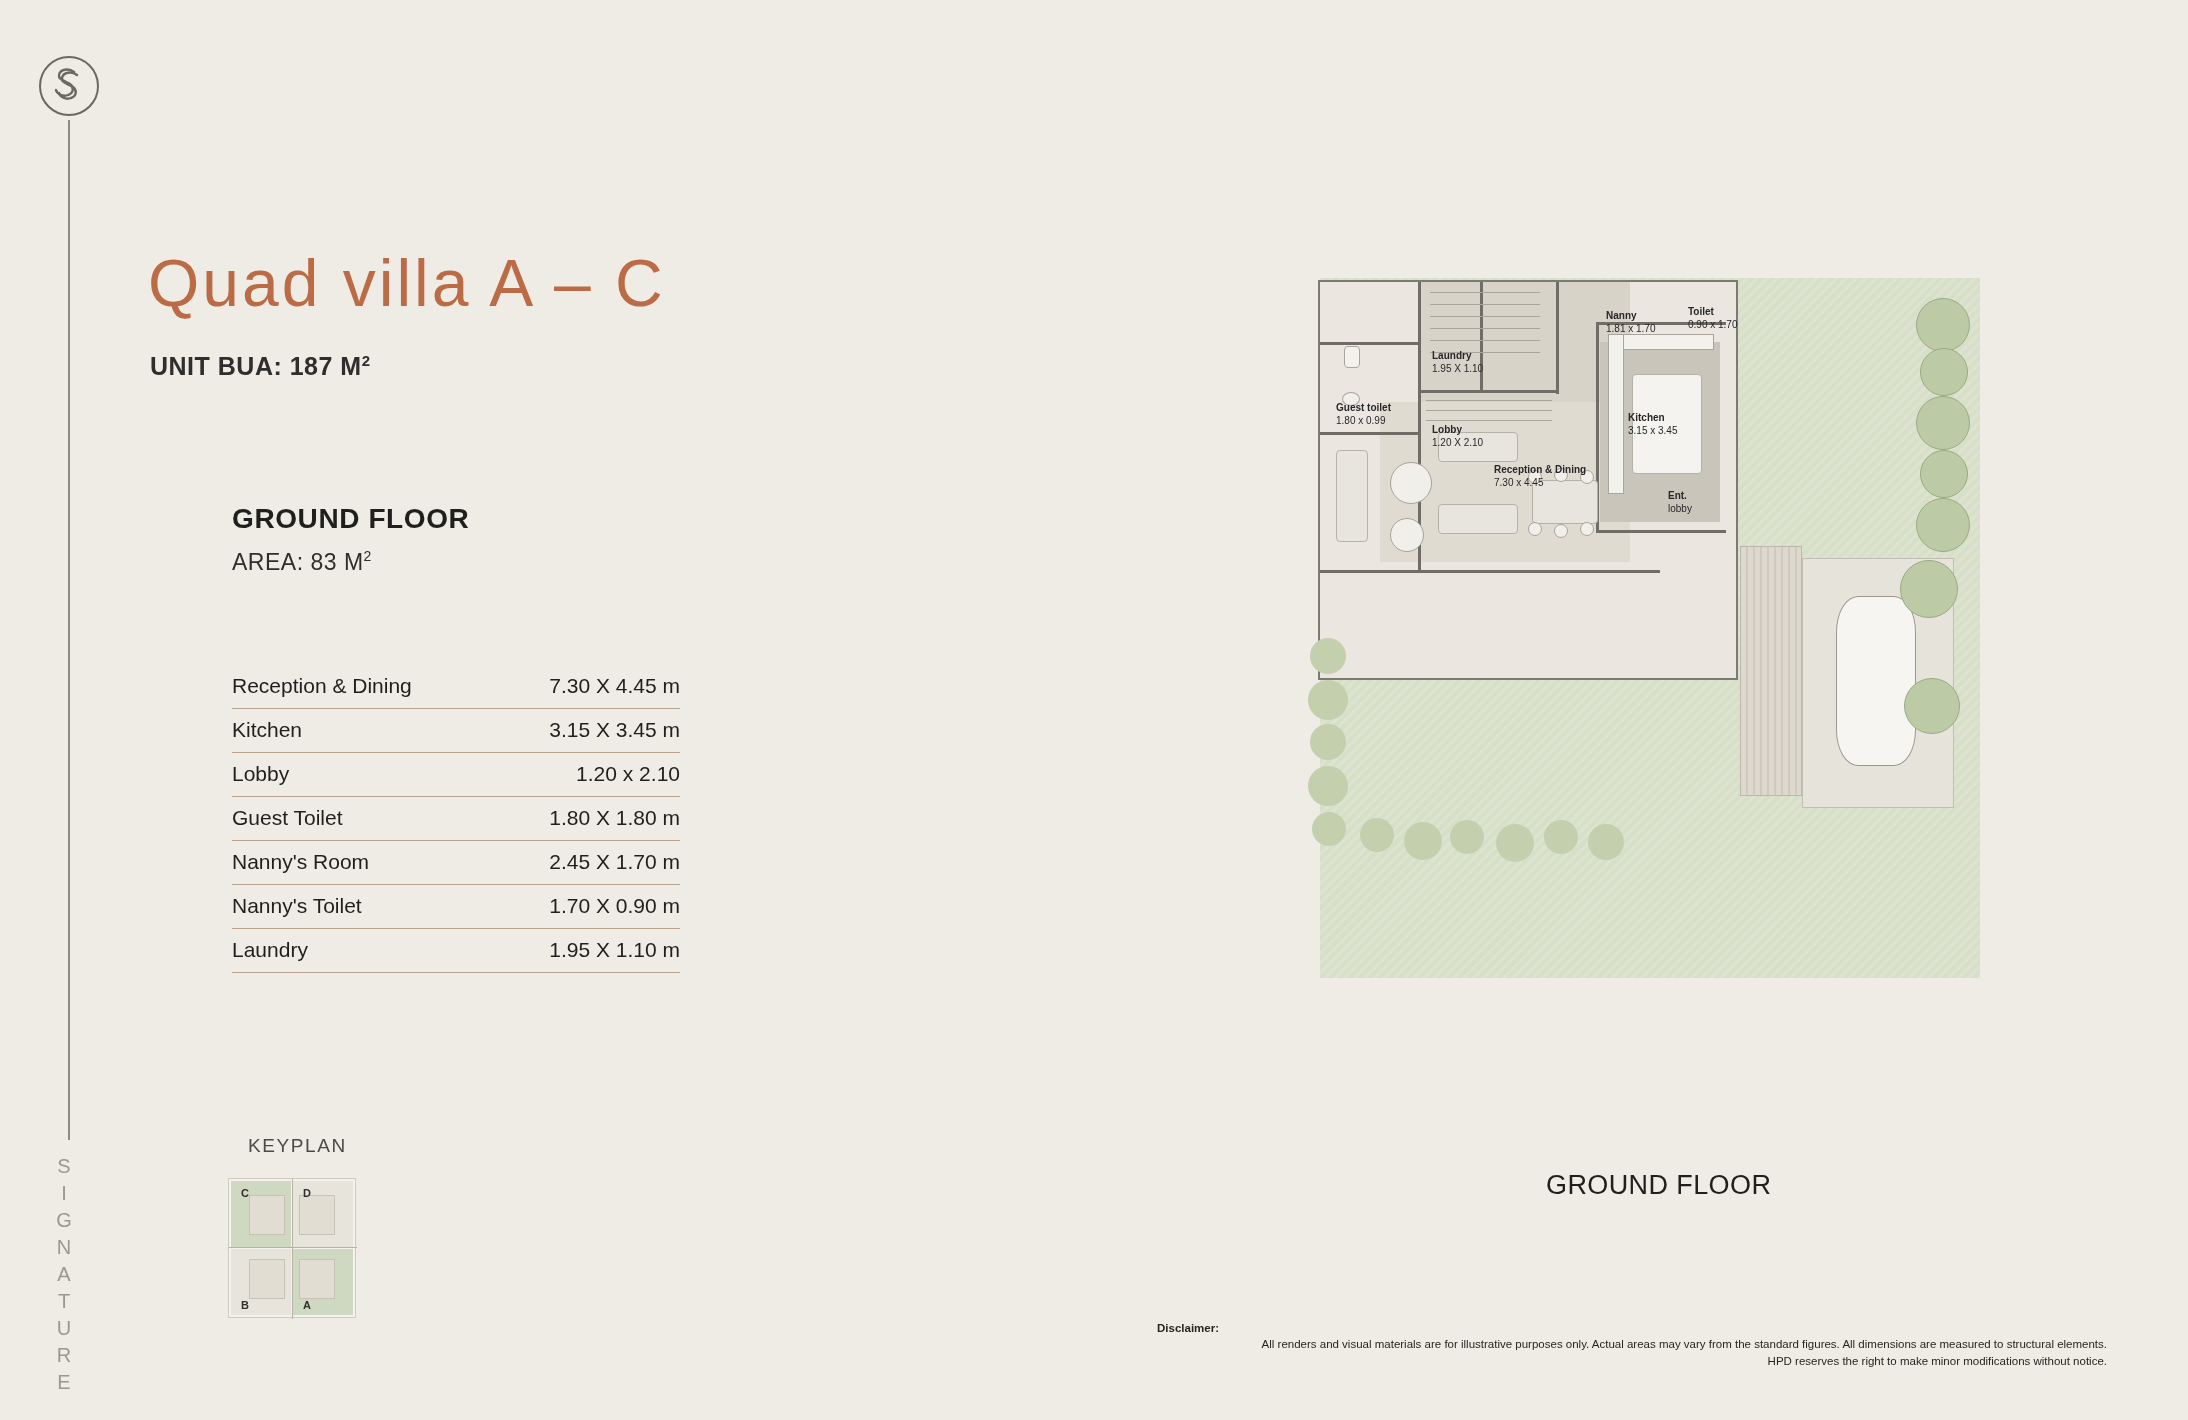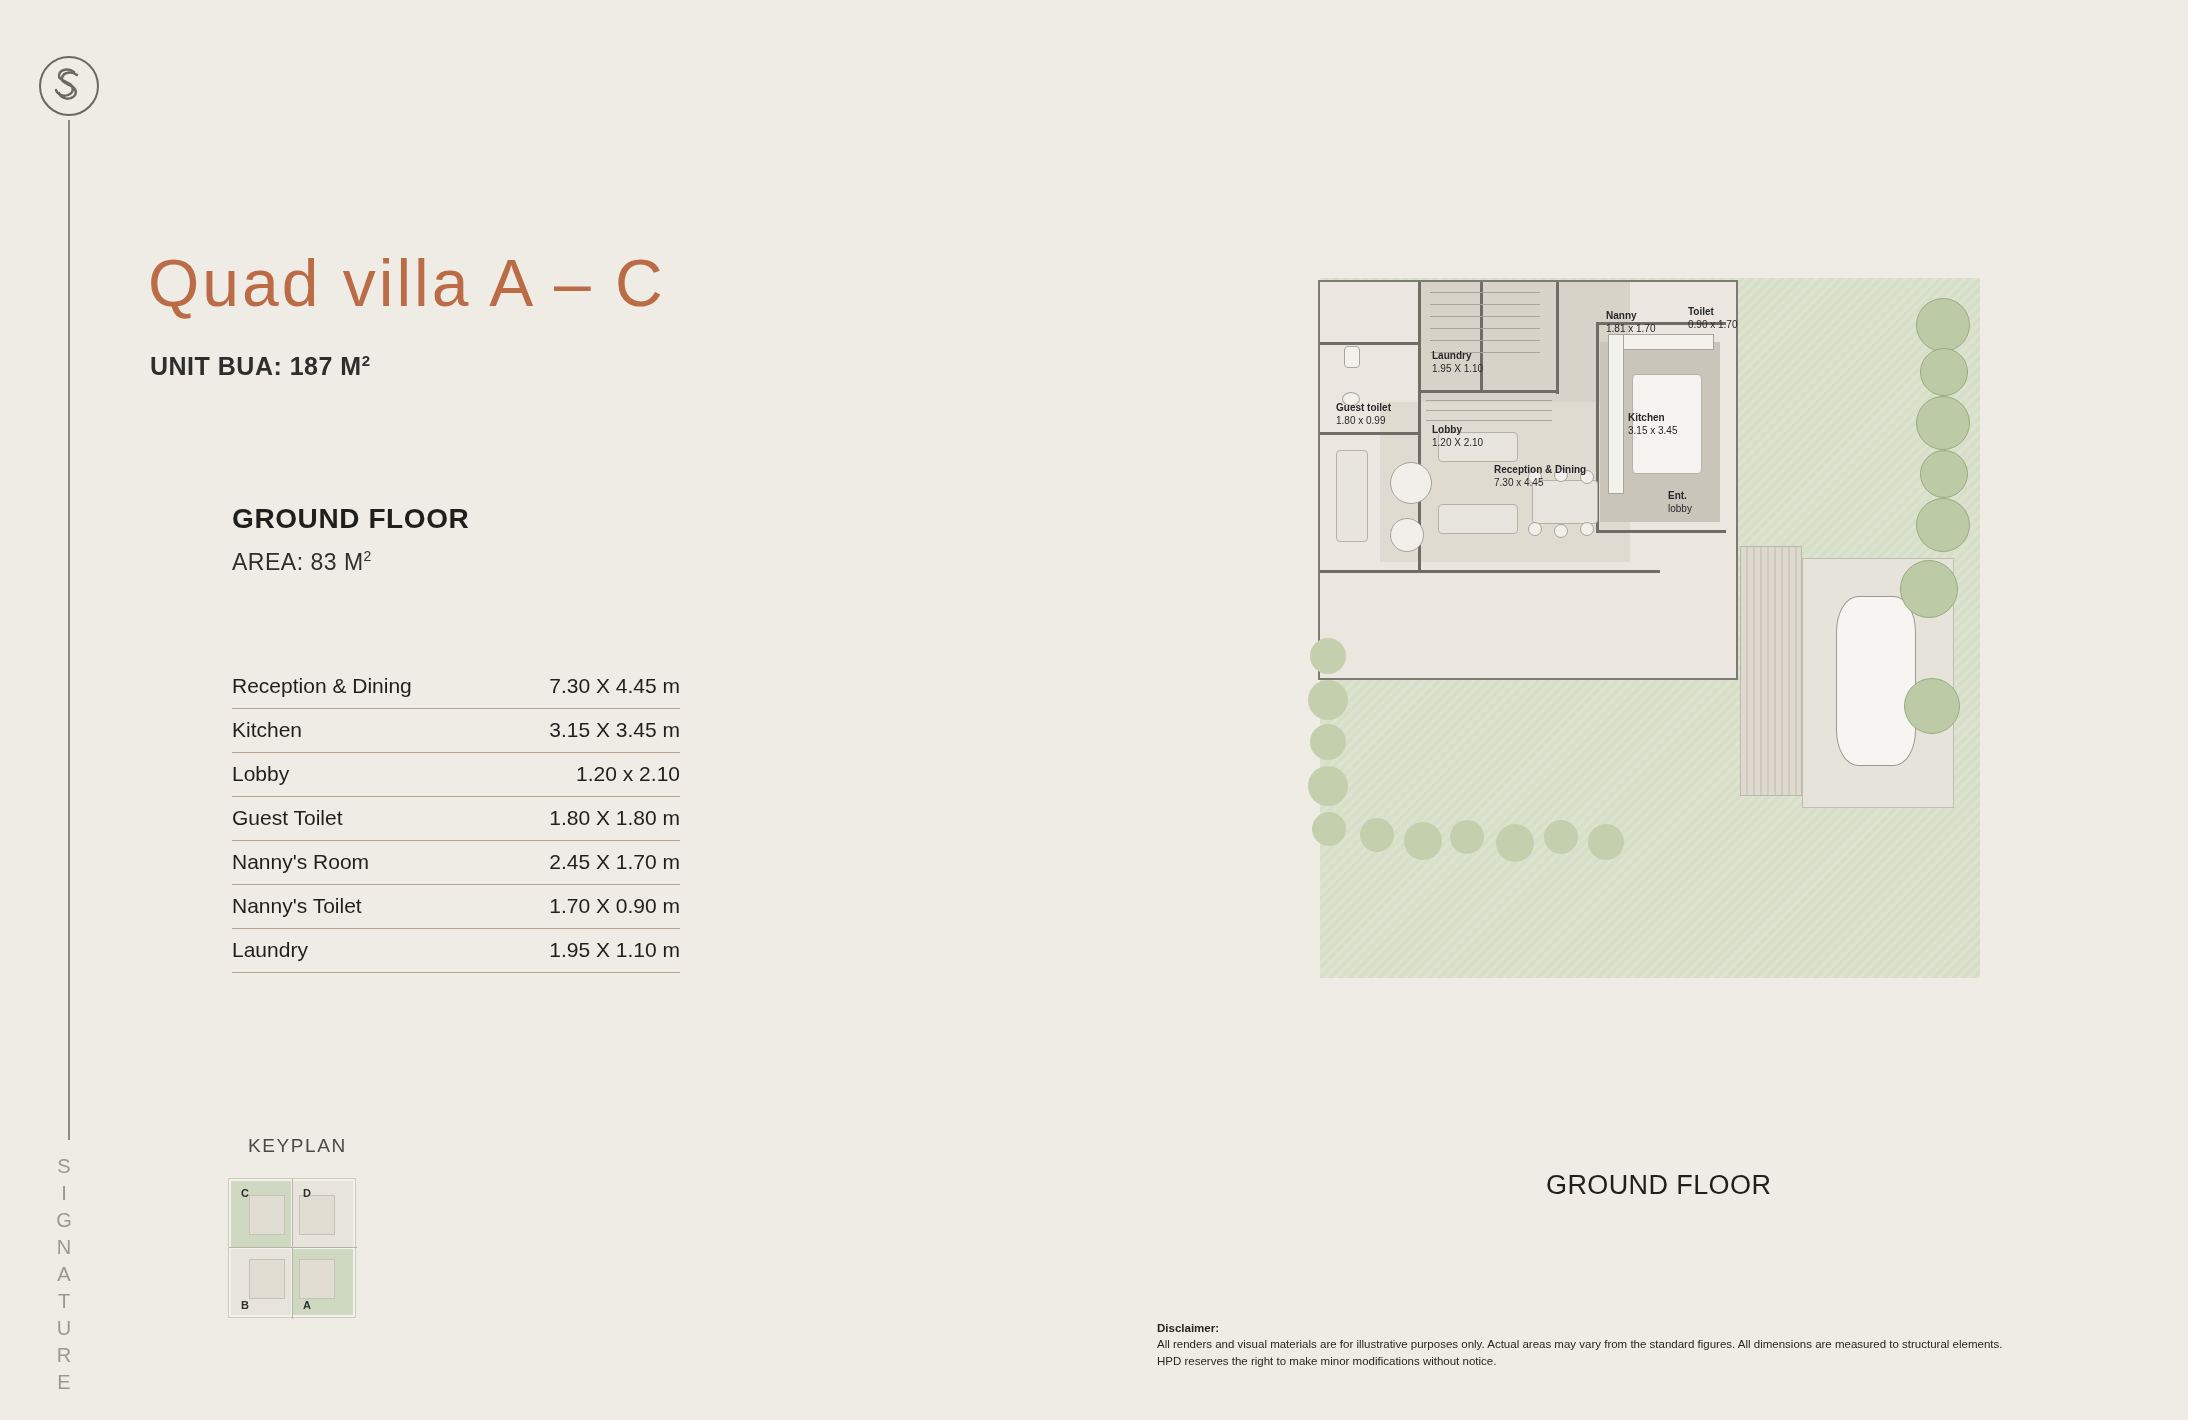--- a/index.html
+++ b/index.html
@@ -222,20 +222,21 @@
   .disclaimer .dh {
     font-size: 11.5px;
     font-weight: 700;
     color: #26261f;
     margin-bottom: 2px;
   }
   .disclaimer .dl {
     font-size: 11.5px;
     color: #26261f;
     line-height: 1.45;
+    text-align: right;
   }
 </style>
 </head>
 <body>
 
 <div class="page">
 
   <div class="logo">
     <svg width="62" height="62" viewBox="0 0 62 62">
       <circle cx="31" cy="31" r="29" fill="none" stroke="#6a6860" stroke-width="2"></circle>

